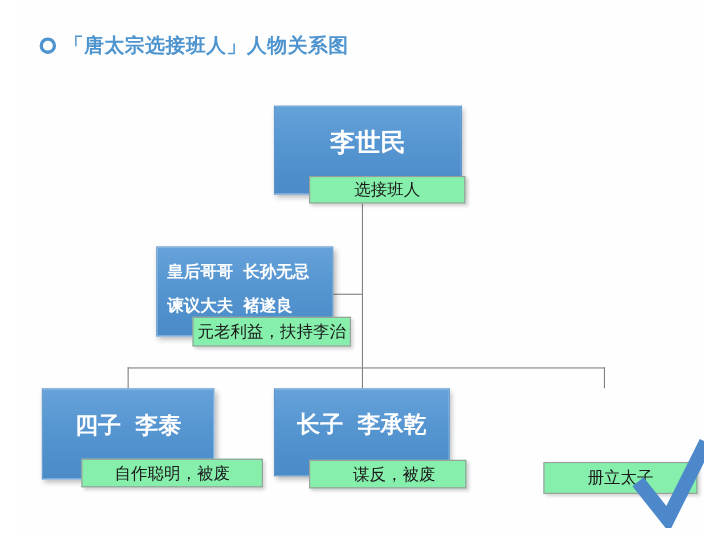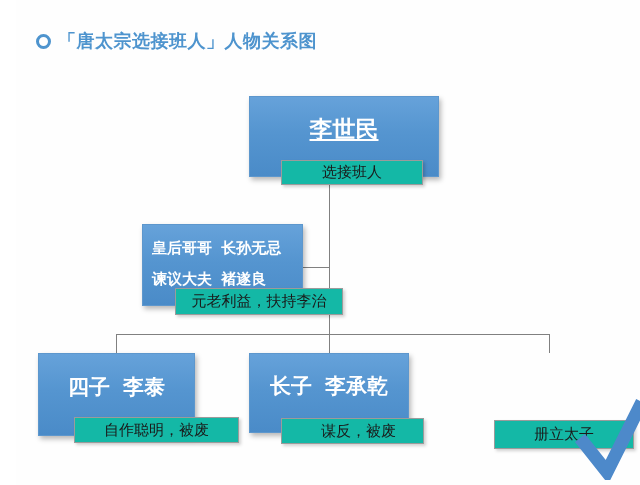--- a/index.html
+++ b/index.html
@@ -45,21 +45,21 @@
     border: 1px solid #5d97cd;
     box-shadow: 2px 3px 5px rgba(0,0,0,0.28);
     color: #ffffff;
     font-weight: bold;
     display: flex;
     align-items: center;
     justify-content: center;
     text-align: center;
     word-spacing: 7px;
   }
-  .node-root   { left: 233px; top:  96px; width: 190px; height: 81px; font-size: 23px; padding-bottom: 14px; text-decoration: underline; }
+  .node-root   { left: 233px; top:  96px; width: 171px; height: 81px; font-size: 23px; padding-bottom: 14px; }
   .node-child1 { left:  22px; top: 353px; width: 157px; height: 83px; font-size: 21px; padding-bottom: 16px; }
   .node-child2 { left: 233px; top: 353px; width: 160px; height: 80px; font-size: 21px; padding-bottom: 14px; }
   .node-child3 { left: 443px; top: 353px; width: 157px; height: 83px; font-size: 21px; padding-bottom: 16px; }
 
   .node-advisors {
     position: absolute;
     left: 126px; top: 224px; width: 161px; height: 82px;
     background: linear-gradient(180deg, #66a2da 0%, #5595d0 45%, #4a8bc8 100%);
     border: 1px solid #5d97cd;
     box-shadow: 2px 3px 5px rgba(0,0,0,0.28);
@@ -68,34 +68,34 @@
     font-size: 15px;
     line-height: 31px;
     padding: 7px 0 0 9px;
     word-spacing: 5px;
     white-space: nowrap;
   }
 
   
   .note {
     position: absolute;
-    background: #14b8a6;
+    background: #86efac;
     border: 1px solid #9b9b9b;
     box-shadow: 2px 2px 3px rgba(0,0,0,0.18);
     color: #1a1a1a;
     font-family: "Liberation Serif", serif;
     font-size: 15px;
     display: flex;
     align-items: center;
     justify-content: center;
     text-align: center;
     white-space: nowrap;
   }
   .note-root     { left: 265px; top: 160px; width: 142px; height: 25px; }
-  .note-advisors { left: 159px; top: 288px; width: 168px; height: 27px; }
+  .note-advisors { left: 159px; top: 288px; width: 144px; height: 27px; }
   .note-child1   { left:  58px; top: 417px; width: 165px; height: 26px; }
   .note-child2   { left: 265px; top: 418px; width: 143px; height: 26px; padding-left: 12px; }
   .note-child3   { left: 478px; top: 420px; width: 140px; height: 29px; }
 
   
   .conn { position: absolute; background: #808080; }
   .conn-v-main  { left: 313px; top: 185px; width: 1px; height: 149px; }
   .conn-h-stub  { left: 287px; top: 267px; width: 26px; height: 1px; }
   .conn-h-main  { left: 100px; top: 334px; width: 434px; height: 1px; }
   .conn-v-left  { left: 100px; top: 334px; width: 1px; height: 19px; }

